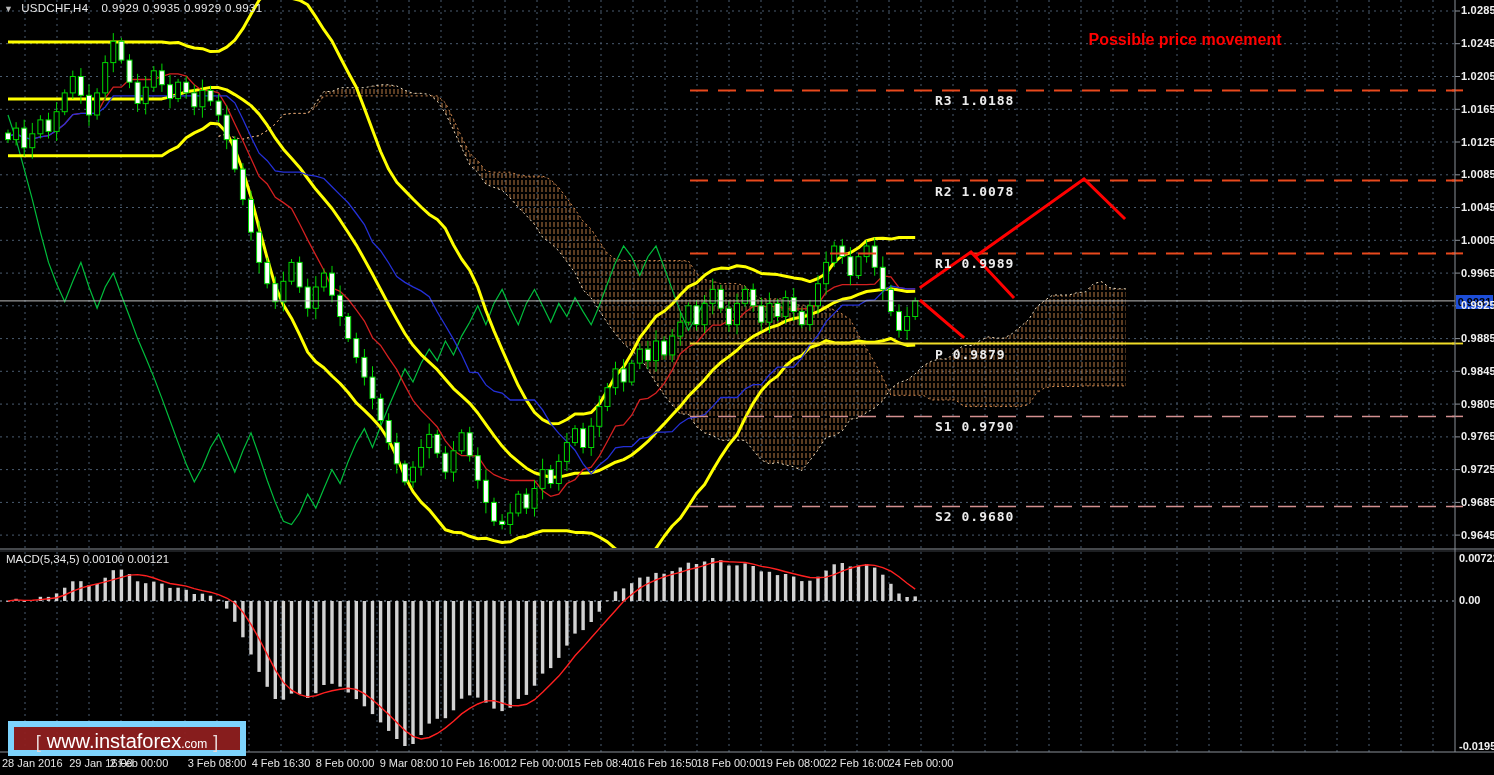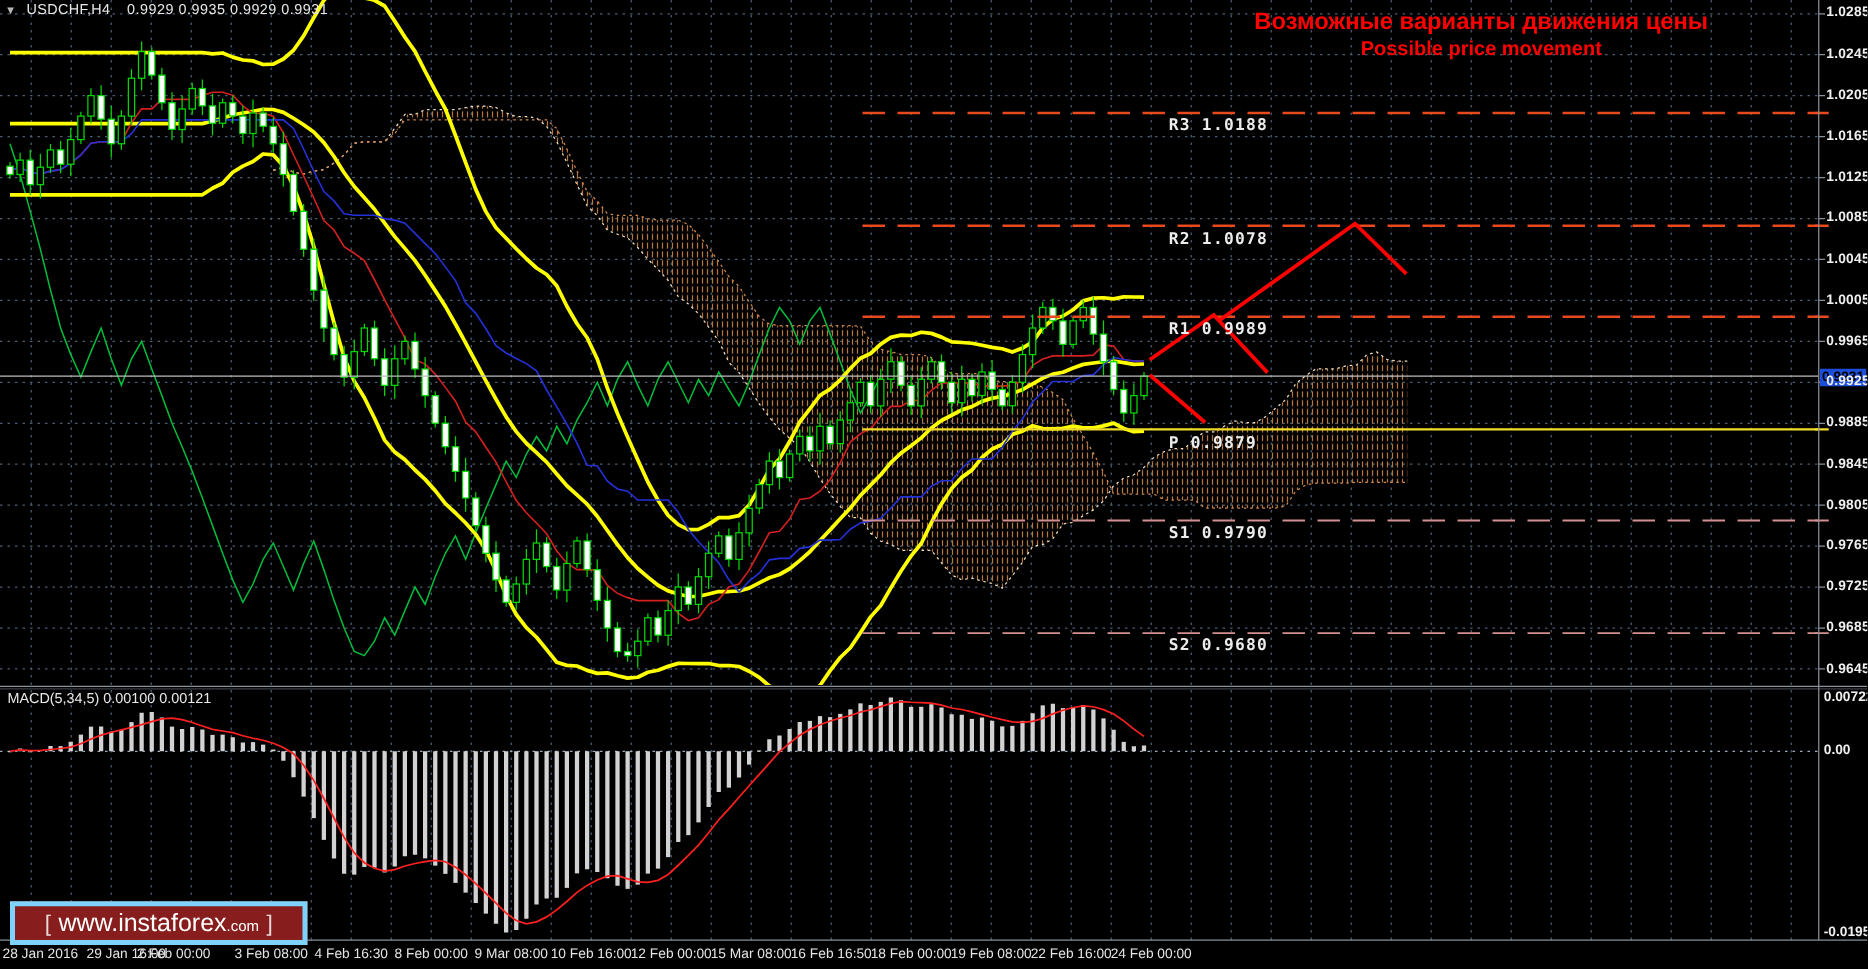--- a/index.html
+++ b/index.html
@@ -17,21 +17,21 @@
   #annot2{left:985px;top:31px;width:400px;font-size:16px;}
   .pivot-label{color:#ECECEC;font-family:"DejaVu Sans Mono",monospace;
                font-size:13px;font-weight:bold;letter-spacing:1px;}
   .ptick{color:#F0F0F0;font-size:11px;font-weight:bold;letter-spacing:.2px;}
   .ttick{color:#E4E4E4;font-size:11px;width:110px;text-align:center;}
   #macd-label{left:6px;top:553px;color:#E8E8E8;font-size:11.5px;}
   .macd-ax{left:1459px;color:#F0F0F0;font-size:11px;font-weight:bold;}
   #price-tag{left:1456px;top:295px;width:37px;height:14px;background:#1d4ed8;color:#000;
              font-size:11px;font-weight:bold;text-align:center;line-height:14px;}
   #watermark{left:8px;top:721px;width:238px;height:35px;background:rgba(142,31,31,.95);
-             border:4px solid #7dd3fc;box-sizing:border-box;color:#FFF;text-align:center;
+             border:6px solid #7dd3fc;box-sizing:border-box;color:#FFF;text-align:center;
              line-height:29px;pointer-events:auto;}
   #watermark .wm-main{font-size:20px;}
   #watermark .wm-com{font-size:12px;}
   #watermark .wm-br{font-size:18px;color:#E8D8D8;margin:0 6px;}
 </style>
 </head>
 <body>
 
 <div id="stage">
   <div id="chart-svg-wrap"><svg width="1494" height="775" viewBox="0 0 1494 775" xmlns="http://www.w3.org/2000/svg">
@@ -546,21 +546,20 @@
         <line x1="1455" y1="535.1" x2="1460" y2="535.1" stroke="#8A9098" stroke-width="1"></line>
       </svg></div>
 
   <div id="labels">
     <div class="t" id="header-bar">
       <span class="tri">▼</span>
       <span class="sym">USDCHF,H4</span>
       <span class="ohlc">0.9929 0.9935 0.9929 0.9931</span>
     </div>
 
-    <div class="t annot" id="annot1">Возможные варианты движения цены</div>
     <div class="t annot" id="annot2">Possible price movement</div>
 
     <div class="t" id="macd-label">MACD(5,34,5) 0.00100 0.00121</div>
 
     <div class="t macd-ax" style="top:552px">0.00722</div>
     <div class="t macd-ax" style="top:594px">0.00</div>
     <div class="t macd-ax" style="top:740px">-0.01951</div>
 
     <div class="t" id="price-tag">0.9931</div>
 
@@ -588,21 +587,21 @@
         <div class="t ptick" style="left:1461px;top:529px">0.9645</div>
         <div class="t ttick" style="left:2px;top:757px;text-align:left">28 Jan 2016</div>
         <div class="t ttick" style="left:46px;top:757px">29 Jan 16:00</div>
         <div class="t ttick" style="left:84px;top:757px">2 Feb 00:00</div>
         <div class="t ttick" style="left:162px;top:757px">3 Feb 08:00</div>
         <div class="t ttick" style="left:226px;top:757px">4 Feb 16:30</div>
         <div class="t ttick" style="left:290px;top:757px">8 Feb 00:00</div>
         <div class="t ttick" style="left:354px;top:757px">9 Mar 08:00</div>
         <div class="t ttick" style="left:418px;top:757px">10 Feb 16:00</div>
         <div class="t ttick" style="left:482px;top:757px">12 Feb 00:00</div>
-        <div class="t ttick" style="left:546px;top:757px">15 Mar 08:00</div>
+        <div class="t ttick" style="left:546px;top:757px">15 Feb 08:40</div>
         <div class="t ttick" style="left:610px;top:757px">16 Feb 16:50</div>
         <div class="t ttick" style="left:674px;top:757px">18 Feb 00:00</div>
         <div class="t ttick" style="left:738px;top:757px">19 Feb 08:00</div>
         <div class="t ttick" style="left:802px;top:757px">22 Feb 16:00</div>
         <div class="t ttick" style="left:866px;top:757px">24 Feb 00:00</div>
         <div class="t pivot-label" style="left:935px;top:93px">R3 1.0188</div>
         <div class="t pivot-label" style="left:935px;top:184px">R2 1.0078</div>
         <div class="t pivot-label" style="left:935px;top:256px">R1 0.9989</div>
         <div class="t pivot-label" style="left:935px;top:347px">P 0.9879</div>
         <div class="t pivot-label" style="left:935px;top:419px">S1 0.9790</div>

